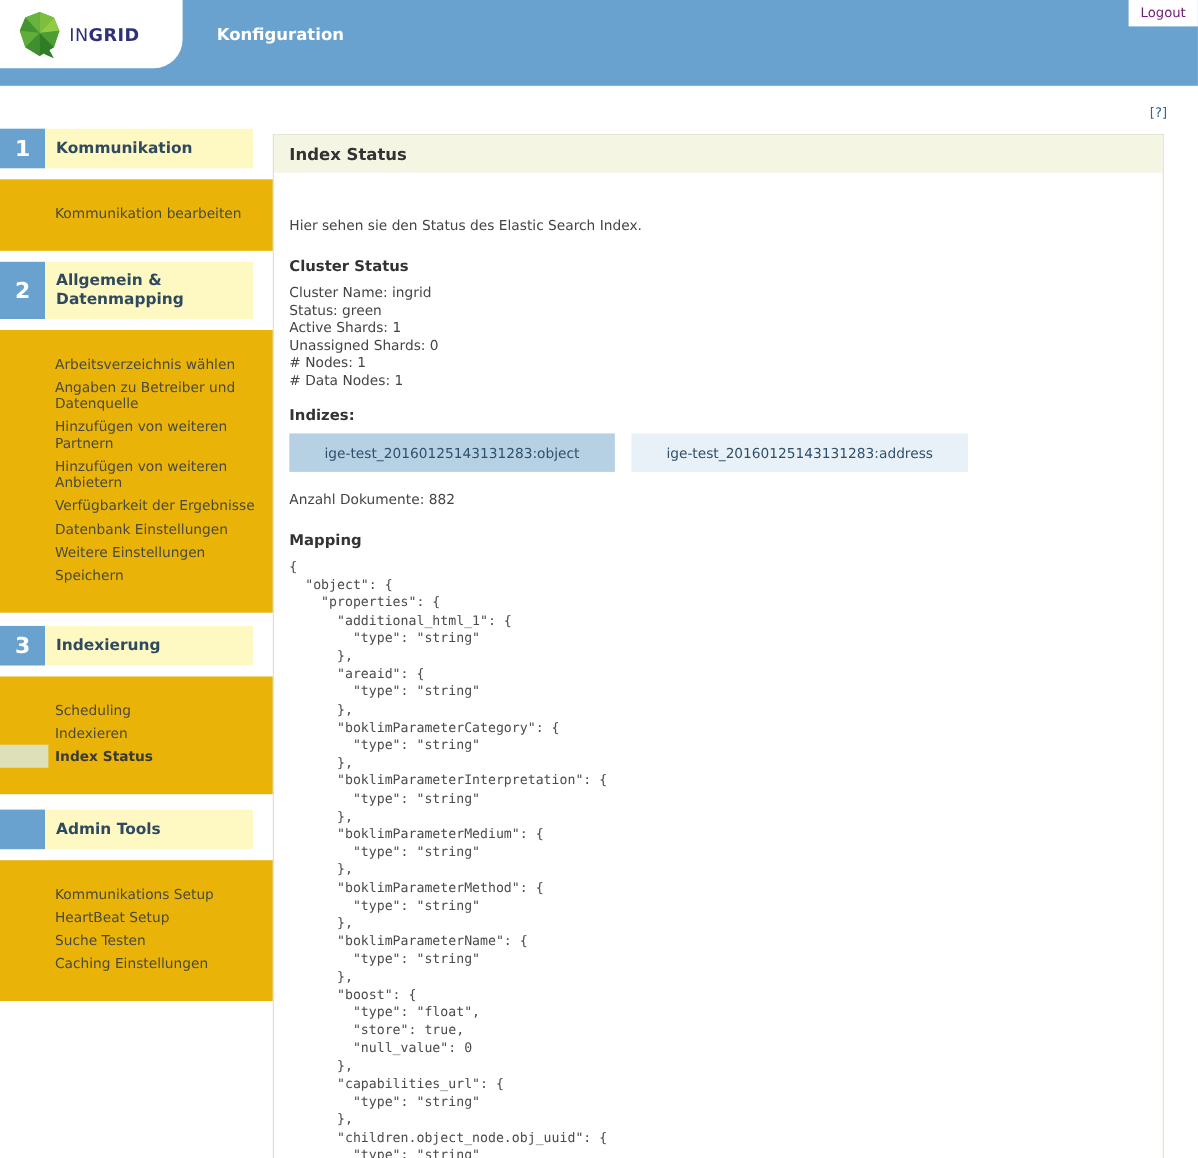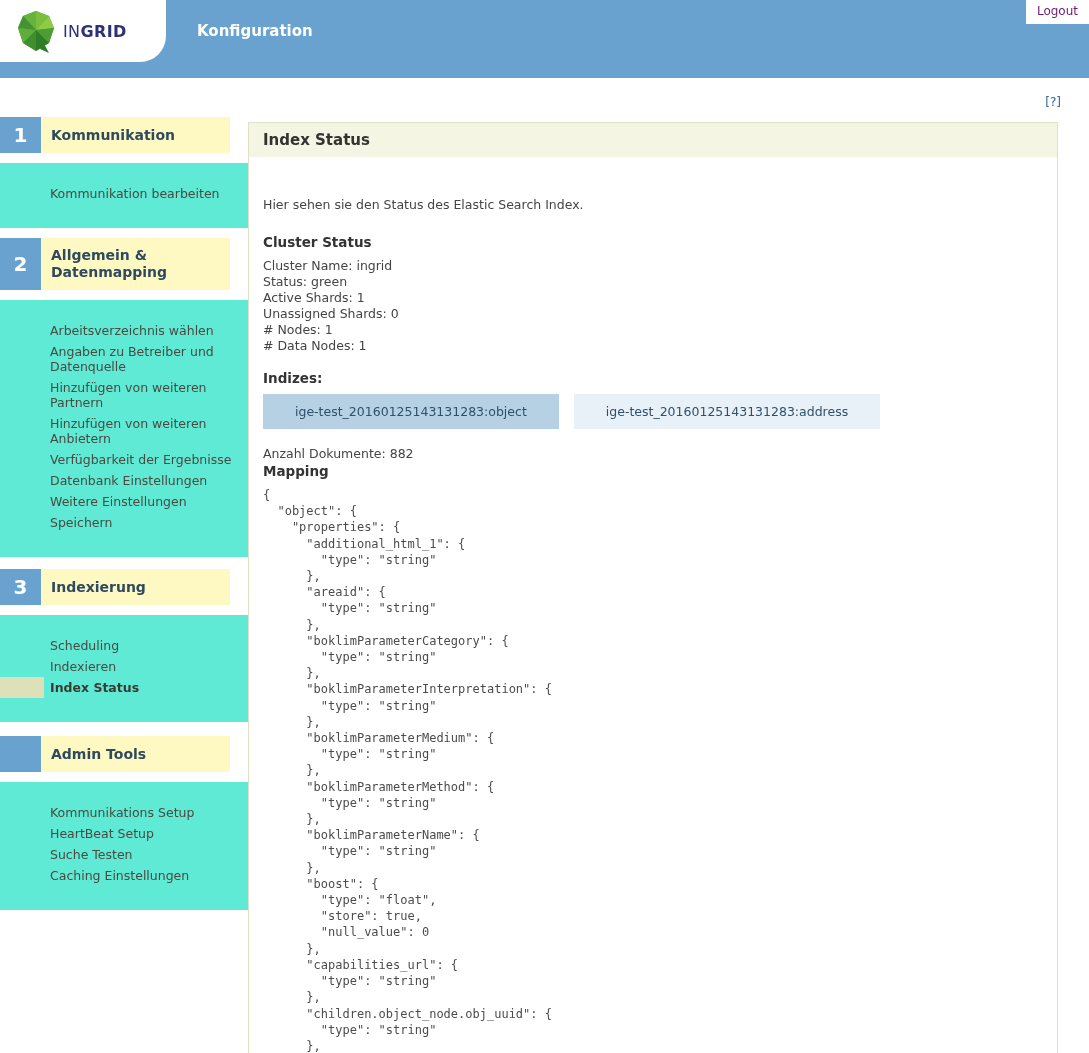--- a/index.html
+++ b/index.html
@@ -20,21 +20,21 @@
   .help-link { position:absolute; top:95px; right:28px; color:#336699; font-size:12px;
                text-decoration:none; cursor:pointer; }
 
   
   .sidebar { position:absolute; left:0; top:117px; width:230px; }
   .sec-head { display:flex; width:230px; }
   .sec-num { width:41px; background:#6AA2CF; color:#ffffff; font-size:20px; font-weight:bold;
              display:flex; align-items:center; justify-content:center; }
   .sec-title { flex:1; background:#fef9c3; color:#2F4A5F; font-size:14px; font-weight:bold;
                display:flex; align-items:center; padding:9px 6px 9px 10px; min-height:36px; line-height:17px; }
-  .sec-items { background:#5eead4; width:255px; margin-top:10px; padding:20px 0 24px 0; }
+  .sec-items { background:#eab308; width:255px; margin-top:10px; padding:20px 0 24px 0; }
   .side-item { display:block; position:relative; padding:3px 6px 3px 50px; font-size:12.5px;
                line-height:15px; color:#4A4A42; text-decoration:none; cursor:pointer; }
   .side-item.active { font-weight:bold; color:#3A3A33; }
   .side-item.active::before { content:""; position:absolute; left:0; top:0; width:44px; height:21px;
                               background:#DDE0B8; }
   .sp-a { margin-top:10px; } .sp-b { margin-top:12px; } .sp-c { margin-top:14px; }
 
   
   .content { position:absolute; left:248px; top:122px; width:810px; height:931px;
              border:1px solid #DDE2C6; border-bottom:none; overflow:hidden; background:#ffffff; }
@@ -42,21 +42,21 @@
   .content-body { padding:40px 14px 0 14px; color:#444444; }
   .intro { font-size:12.5px; margin-bottom:22px; }
   .h-sec { font-size:13.5px; font-weight:bold; color:#333333; margin-bottom:8px; }
   .plain-lines div { font-size:12.5px; line-height:16px; }
   .h-indices { margin-top:16px; }
   .tabs { display:flex; gap:15px; margin-top:5px; }
   .tab { border:none; font-family:inherit; font-size:12.5px; color:#2F506B; padding:10px 32px;
          background:#E9F1F8; cursor:pointer; }
   .tab.selected { background:#B7D1E4; }
   .doc-count { font-size:12.5px; margin-top:17px; }
-  .h-mapping { margin-top:2px; }
+  .h-mapping { margin-top:22px; }
   .mapping-json { margin-top:5px; font-family:"DejaVu Sans Mono","Liberation Mono",monospace;
                   font-size:12px; line-height:16.2px; color:#4C4C4C; white-space:pre; }
 </style>
 </head>
 <body>
 
 <div class="header">
   <div class="logo-box">
     <svg class="logo-mark" viewBox="0 0 40 44">
       <polygon points="20,2 33,7 38,19 33,34 20,42 7,34 2,19 7,7" fill="#57A639"></polygon>

